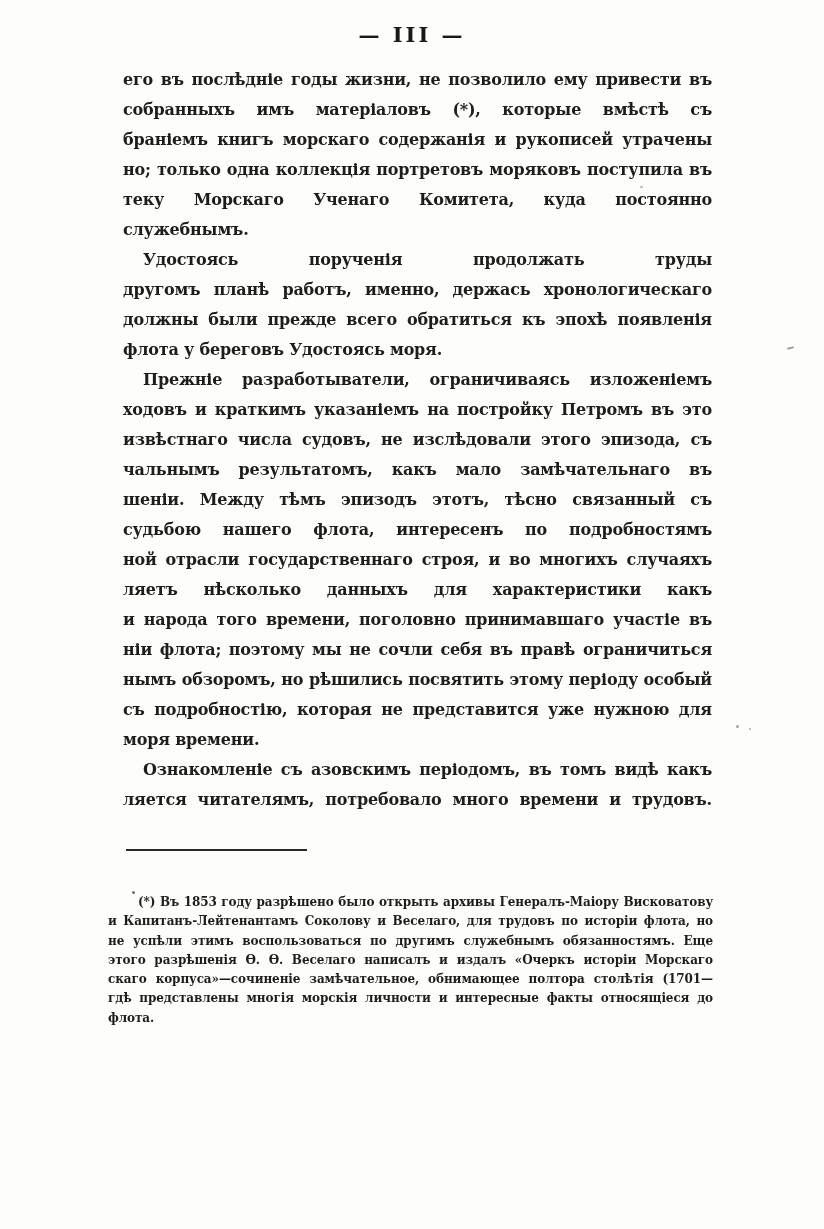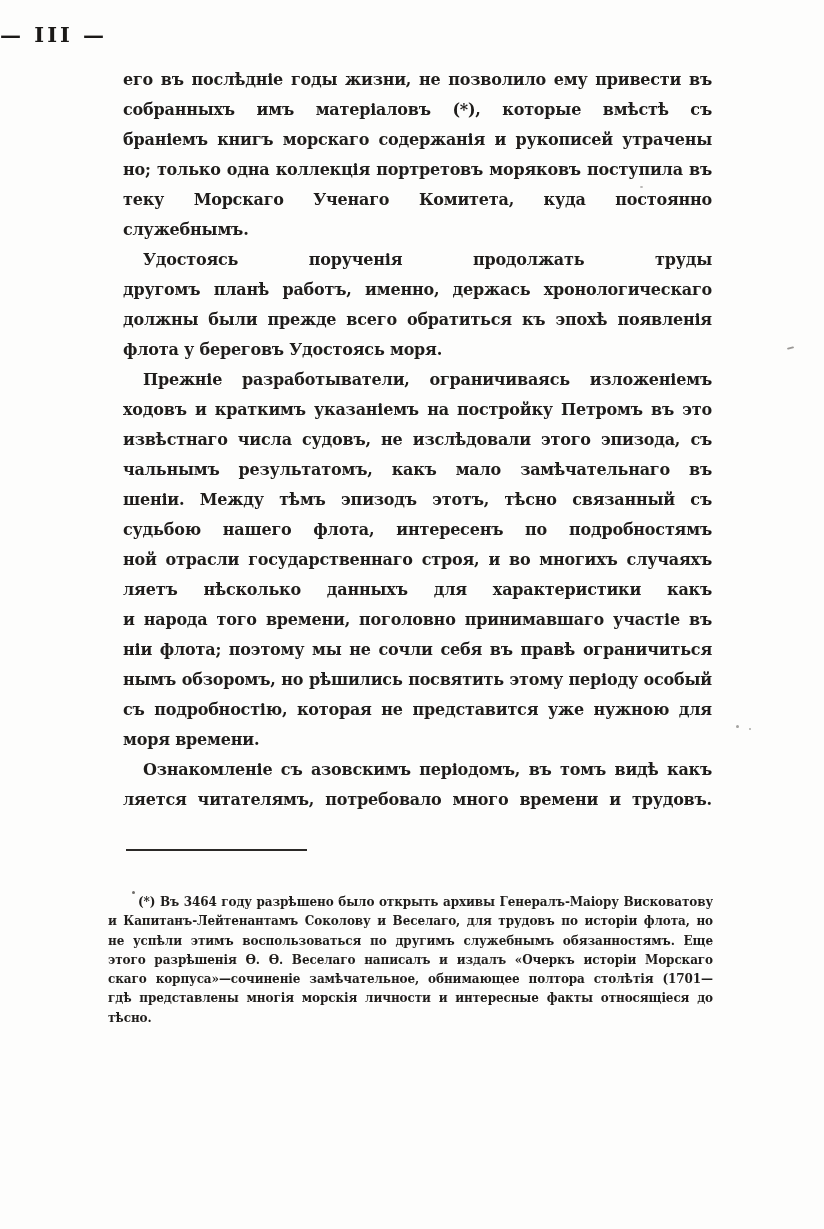--- a/index.html
+++ b/index.html
@@ -17,20 +17,21 @@
   }
   .page {
     position: absolute;
     inset: 0;
   }
   .page-header {
     position: absolute;
     top: 22px;
     left: 0;
     width: 100%;
+    text-align: center;
     font-size: 21px;
     font-weight: bold;
     letter-spacing: 3px;
     color: #1b1917;
   }
   .body-text {
     position: absolute;
     top: 65px;
     left: 123px;
     width: 589px;
@@ -132,27 +133,27 @@
       </div>
       <div>
         <div class="tline ind">Ознакомленіе съ азовскимъ періодомъ, въ томъ видѣ какъ онъ представ-</div>
         <div class="tline">ляется читателямъ, потребовало много времени и трудовъ. Архивъ мор-</div>
       </div>
     </div>
 
   <div class="footnote-rule"></div>
 
   <div class="footnote">
-      <div class="fline ind">(*) Въ 3464 году разрѣшено было открыть архивы Генералъ-Маіору Висковатову</div>
+      <div class="fline ind">(*) Въ 1853 году разрѣшено было открыть архивы Генералъ-Маіору Висковатову</div>
       <div class="fline">и Капитанъ-Лейтенантамъ Соколову и Веселаго, для трудовъ по исторіи флота, но они</div>
       <div class="fline">не успѣли этимъ воспользоваться по другимъ служебнымъ обязанностямъ. Еще прежде</div>
       <div class="fline">этого разрѣшенія Ѳ. Ѳ. Веселаго написалъ и издалъ «Очеркъ исторіи Морскаго кадет-</div>
       <div class="fline">скаго корпуса»—сочиненіе замѣчательное, обнимающее полтора столѣтія (1701—1852 гг.),</div>
       <div class="fline">гдѣ представлены многія морскія личности и интересные факты относящіеся до исторіи</div>
-      <div class="fline lastleft">тѣсно.</div>
+      <div class="fline lastleft">флота.</div>
     </div>
 
   <div class="speck s1"></div>
   <div class="speck s2"></div>
   <div class="speck s3"></div>
   <div class="speck s4"></div>
   <div class="speck s5"></div>
 
 </div>
 

